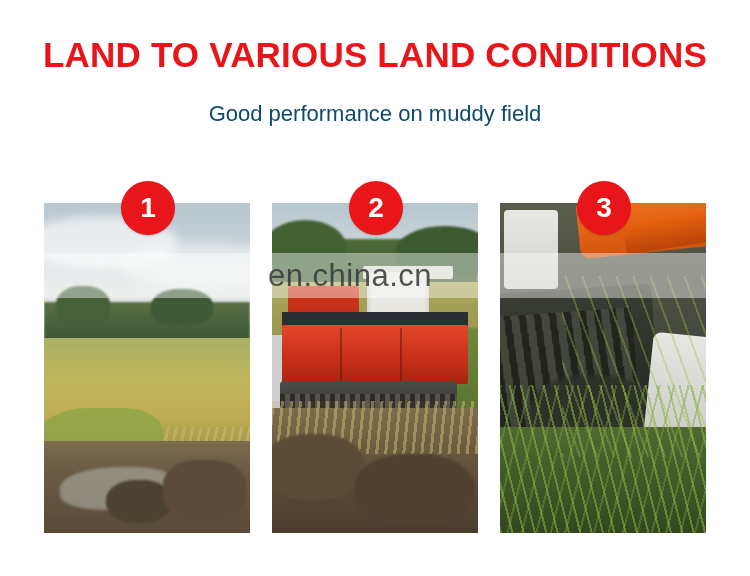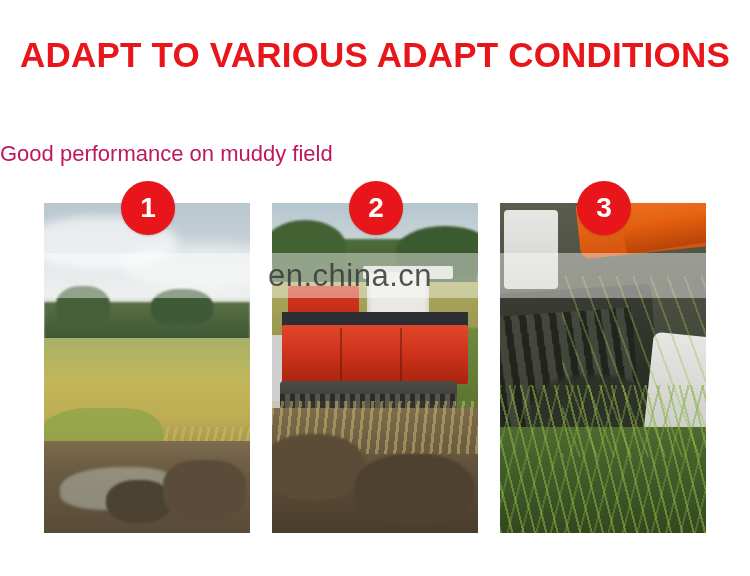--- a/index.html
+++ b/index.html
@@ -34,26 +34,25 @@
     color: #e8151b;
     letter-spacing: 0.2px;
     font-family: "Liberation Sans", sans-serif;
     white-space: nowrap;
   }
   .subhead {
     position: absolute;
     top: 100px;
     left: 0;
     width: 750px;
-    text-align: left;
+    text-align: center;
     font-size: 22px;
     line-height: 28px;
-    color: #be185d;
+    color: #0c4a6e;
     font-family: "Liberation Sans", sans-serif;
-    margin-top: 40px;
   }
 
   
   .cards {
     position: absolute;
     top: 203px;
     left: 0;
     width: 750px;
     height: 330px;
   }
@@ -343,21 +342,21 @@
     color: #3b3b3b;
     font-family: "Liberation Sans", sans-serif;
     opacity: 0.88;
   }
 </style>
 </head>
 <body>
 
 <div class="page">
 
-  <div class="headline">ADAPT TO VARIOUS ADAPT CONDITIONS</div>
+  <div class="headline">LAND TO VARIOUS LAND CONDITIONS</div>
 
   <div class="subhead">Good performance on muddy field</div>
 
   <div class="cards">
 
     <div class="card c1">
       <div class="photo">
         <div class="p1-sky"></div>
         <div class="p1-cloud1"></div>
         <div class="p1-cloud2"></div>

